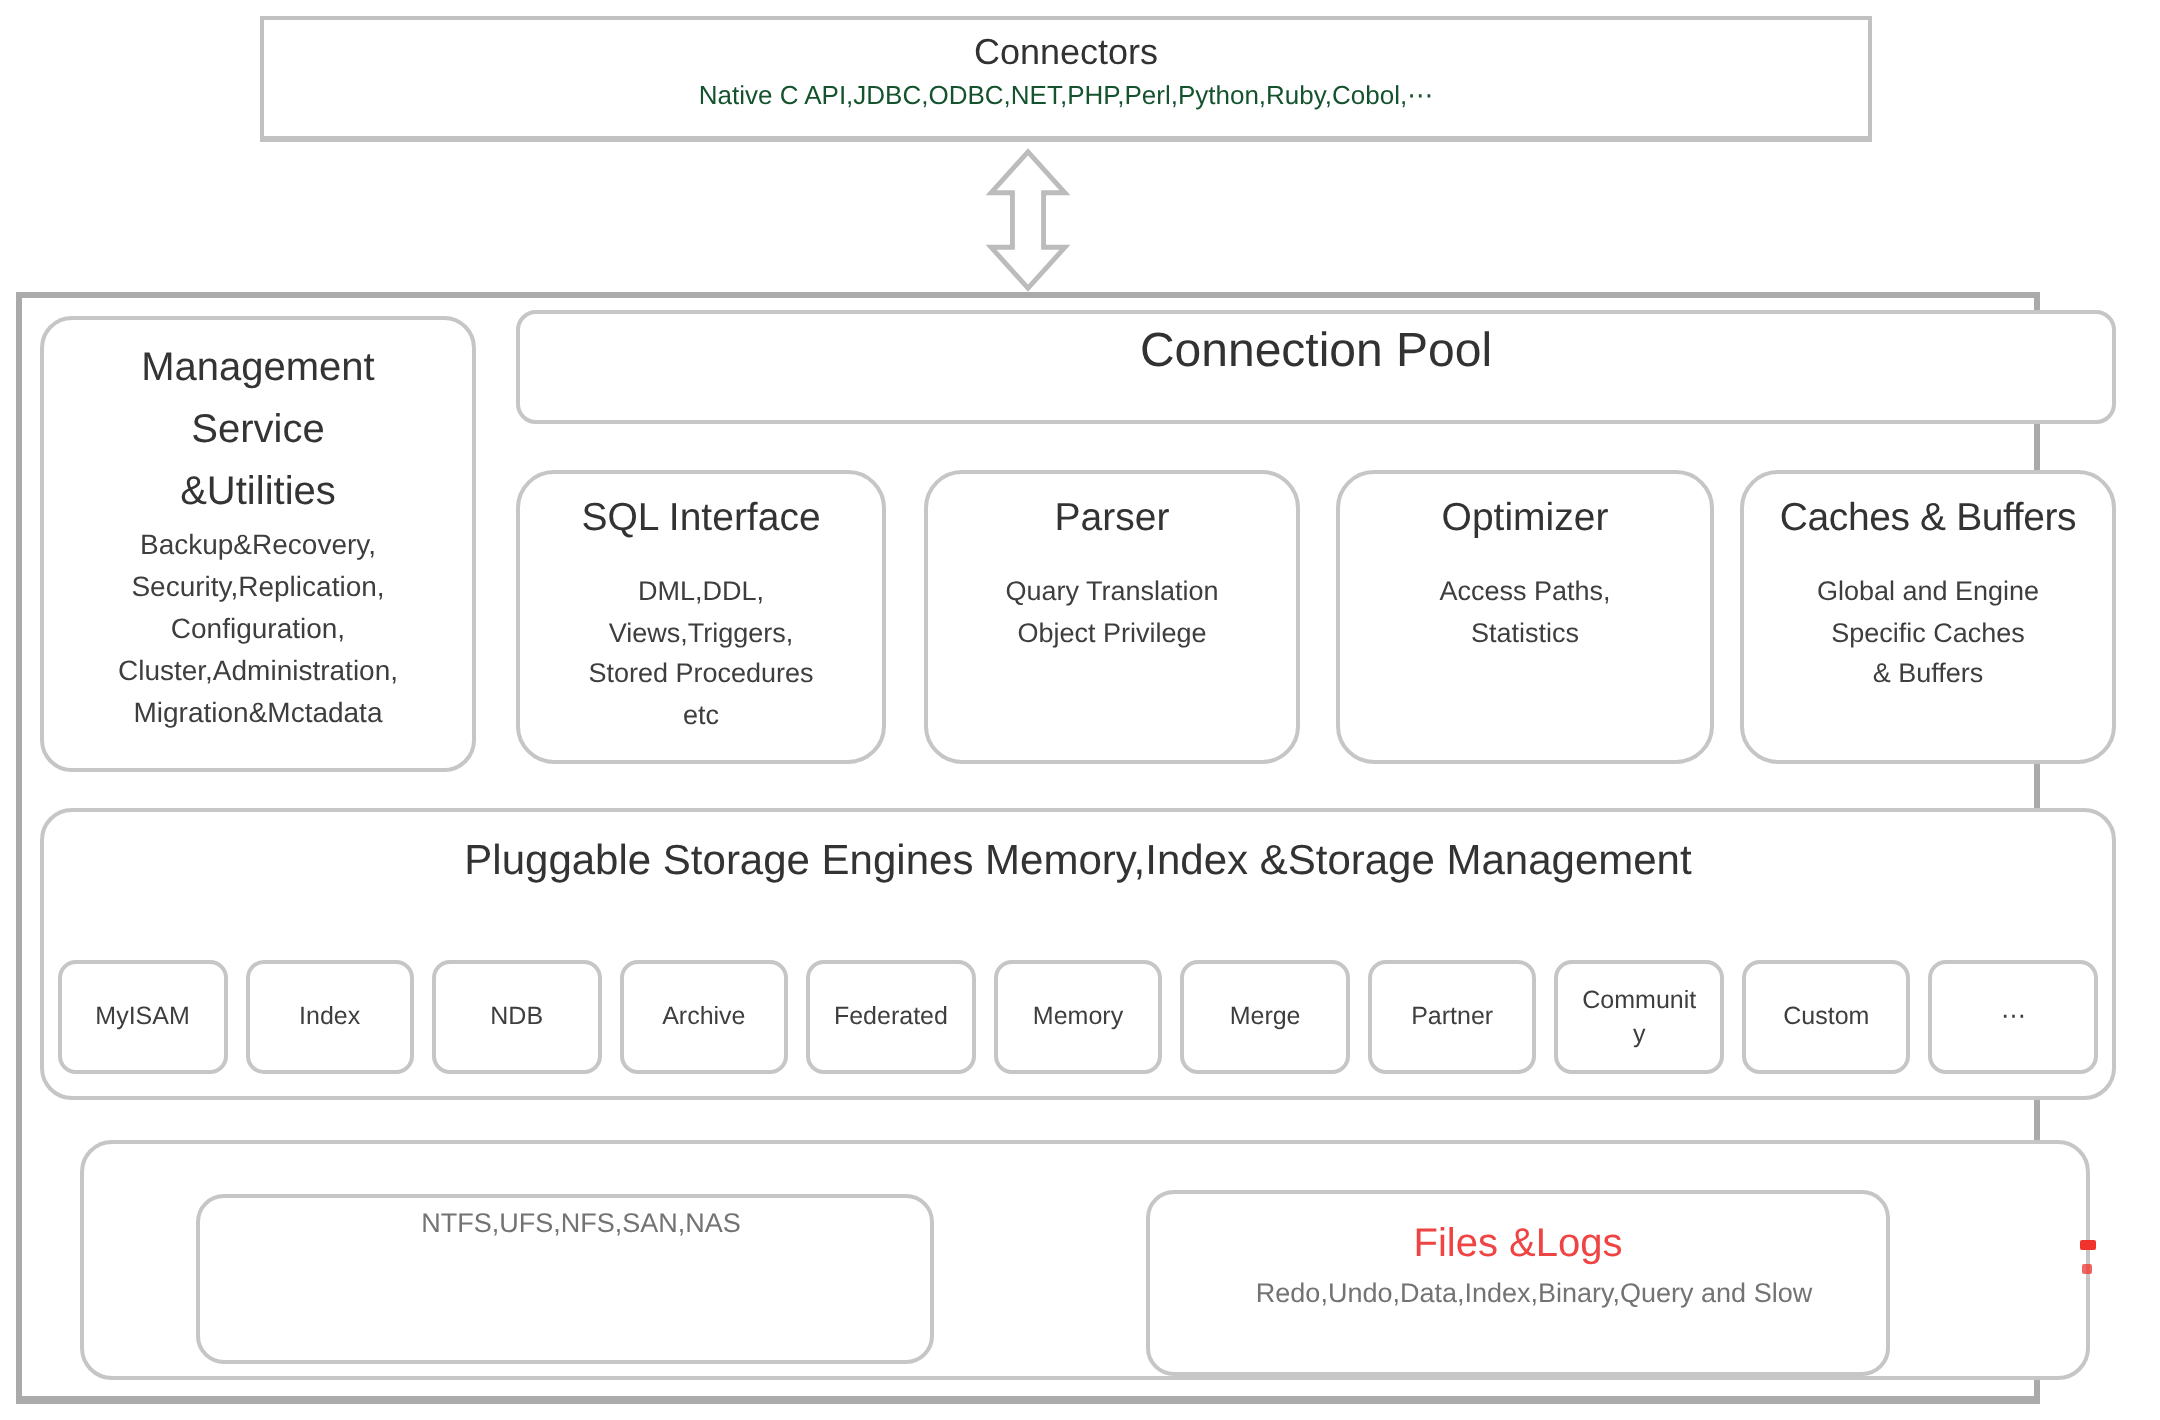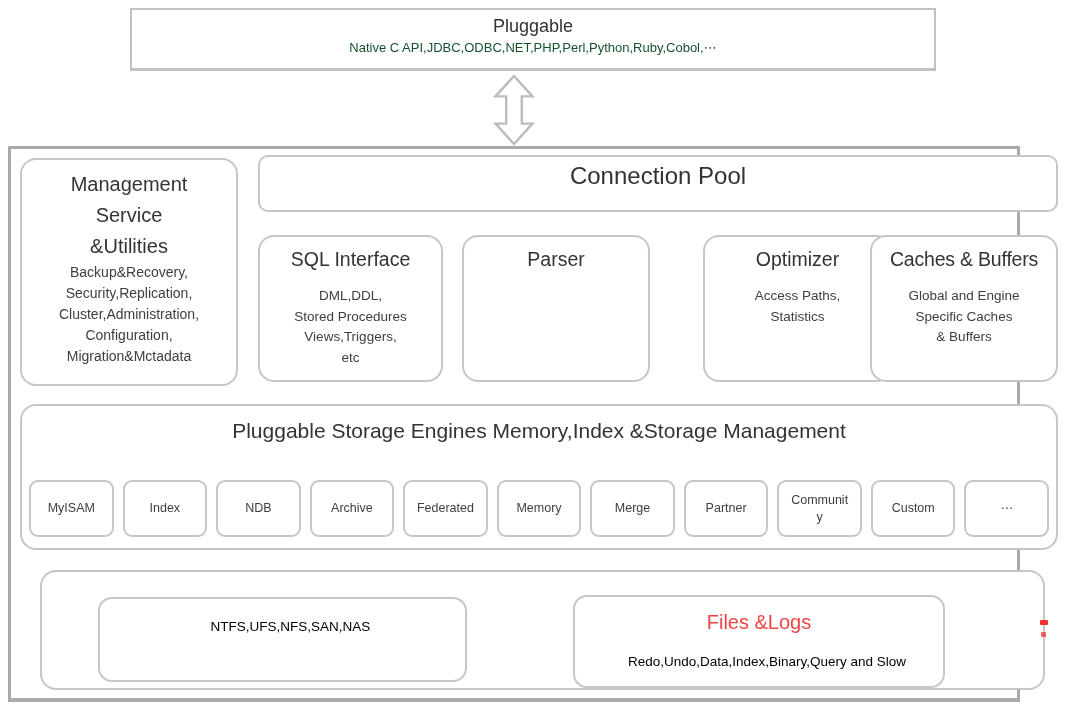--- a/index.html
+++ b/index.html
@@ -42,26 +42,26 @@
   .mgmt { left:9px; top:9px; width:218px; height:228px; text-align:center; }
   .mgmt .title { padding-top:9px; font-size:20px; line-height:31px; color:#343434; }
   .mgmt .body { font-size:14px; line-height:21px; color:#3e3e3e; }
 
   
   .pool { left:247px; top:6px; width:800px; height:57px; border-radius:10px; text-align:center; }
   .pool .t { padding-top:5px; font-size:24px; color:#323232; }
   .pool .s { margin-top:3px; font-size:13.5px; color:#3c3c3c; }
 
   
-  .comp { top:86px; height:147px; text-align:center; }
+  .comp { top:86px; height:147px; text-align:center;border-radius:19px; }
   .comp .t { padding-top:11px; font-size:19.5px; color:#333333; }
   .comp .body { margin-top:15px; font-size:13.5px; line-height:20.5px; color:#3e3e3e; }
   .comp.sql  { left:247px; width:185px; }
   .comp.par  { left:451px; width:188px; }
-  .comp.opt  { left:657px; width:189px;margin-left:35px; }
+  .comp.opt  { left:657px; width:189px; }
   .comp.cab  { left:859px; width:188px; }
   .comp.cab .t { letter-spacing:-0.2px; }
 
   
   .storage { left:9px; top:255px; width:1038px; height:146px; }
   .storage .t { text-align:center; padding-top:13px; font-size:21px; color:#333333; }
   .engines {
     position:absolute; left:7px; right:7px; top:74px; height:57px;
     display:flex; gap:9px;
   }
@@ -72,73 +72,77 @@
     text-align:center; font-size:12.5px; line-height:1.3;
     padding:0 11px; word-break:break-all; color:#3e3e3e;
   }
 
   
   .bottomsec { left:29px; top:421px; width:1005px; height:120px; }
   .fsbox { left:56px; top:25px; width:369px; height:85px; border-radius:14px; text-align:center; }
   .flbox { left:531px; top:23px; width:372px; height:93px; border-radius:14px; text-align:center; }
   .fsbox .t { padding-top:13px; font-size:19px; color:#333333; }
   .flbox .t { padding-top:14px; font-size:20px; color:#ef4444; }
-  .fsbox .s, .flbox .s { margin-top:20px; font-size:13.5px; color:#000000;padding-left:16px; }
+  .fsbox .s, .flbox .s { margin-top:5px; font-size:13.5px; color:#737373;padding-left:16px; }
 
   
   .mark1 { left:1029px; top:471px; width:8px; height:5px; border-radius:1px; }
   .mark2 { left:1030px; top:483px; width:5px; height:5px; border-radius:1px; opacity:.75; }
 </style>
 </head>
 <body>
 
 <div class="stage">
 
   <div class="bx connectors">
-    <div class="t">Pluggable</div>
+    <div class="t">Connectors</div>
     <div class="s">Native C API,JDBC,ODBC,NET,PHP,Perl,Python,Ruby,Cobol,⋯</div>
   </div>
 
   <svg class="abs arrow" viewBox="0 0 44 74">
     <path d="M22 2 L41 23 L30 23 L30 51 L41 51 L22 72 L3 51 L14 51 L14 23 L3 23 Z" fill="#ffffff" stroke="#bcbcbc" stroke-width="2.5" stroke-linejoin="miter"></path>
   </svg>
 
   <div class="bx main">
 
     <div class="bx round mgmt">
       <div class="title">
         <div>Management</div>
         <div>Service</div>
         <div>&amp;Utilities</div>
       </div>
       <div class="body">
         <div>Backup&amp;Recovery,</div>
         <div>Security,Replication,</div>
+        <div>Configuration,</div>
         <div>Cluster,Administration,</div>
-        <div>Configuration,</div>
         <div>Migration&amp;Mctadata</div>
       </div>
     </div>
 
     <div class="bx pool">
       <div class="t">Connection Pool</div>
     </div>
 
     <div class="bx round comp sql">
       <div class="t">SQL Interface</div>
       <div class="body">
         <div>DML,DDL,</div>
+        <div>Views,Triggers,</div>
         <div>Stored Procedures</div>
-        <div>Views,Triggers,</div>
         <div>etc</div>
       </div>
     </div>
 
     <div class="bx round comp par">
       <div class="t">Parser</div>
+      <div class="body">
+        <div>Quary Translation</div>
+        <div>Object Privilege</div>
+      </div>
     </div>
 
     <div class="bx round comp opt">
       <div class="t">Optimizer</div>
       <div class="body">
         <div>Access Paths,</div>
         <div>Statistics</div>
       </div>
     </div>
 

